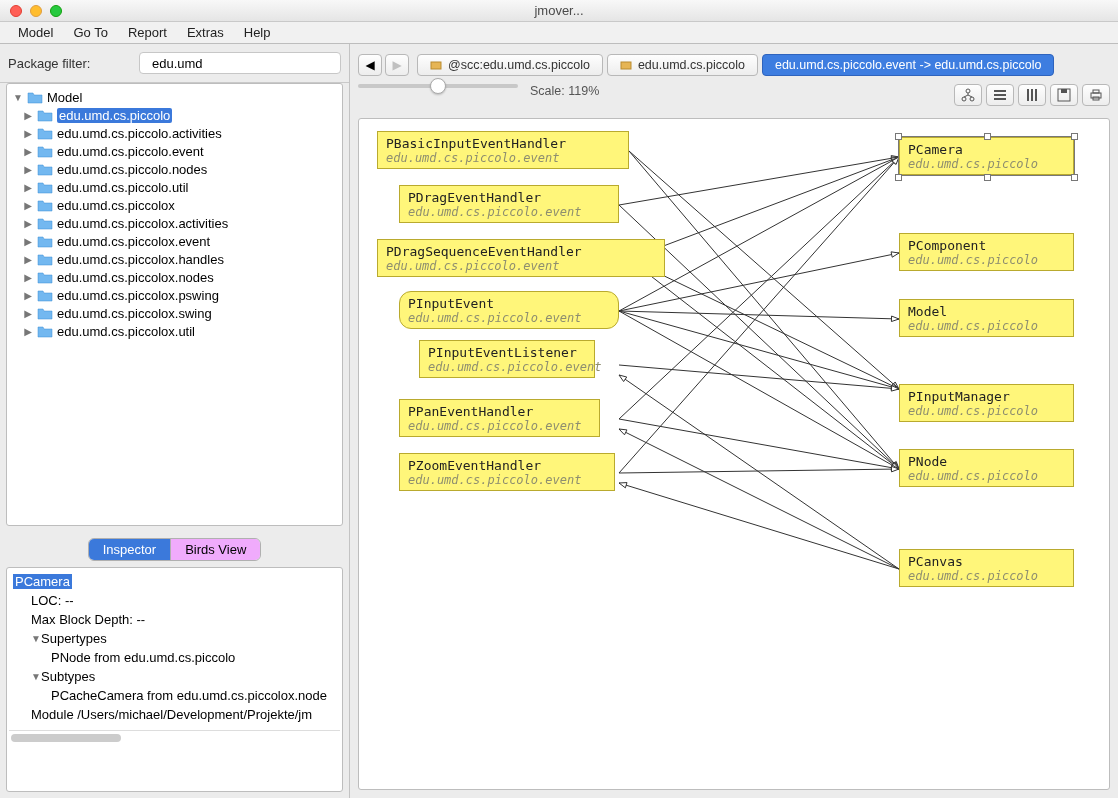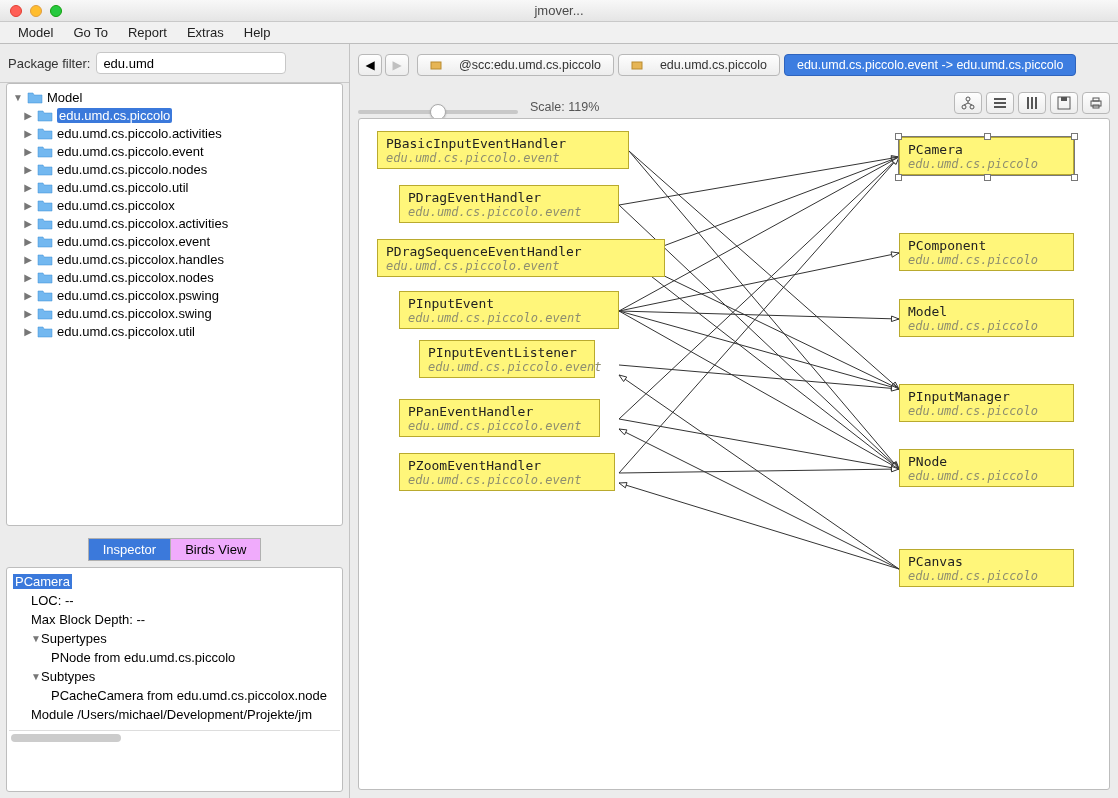--- a/index.html
+++ b/index.html
@@ -16,57 +16,57 @@
 .title { position:absolute; left:0; right:0; text-align:center; font-size:13px; color:#4a4a4a; }
 
 
 .menubar { height: 22px; background:#f1f1f1; display:flex; align-items:center; padding-left:8px; border-bottom:1px solid #bdbdbd;}
 .menubar .menu-item { padding:2px 10px; color:#222; cursor:default;}
 
 .body { display:flex; flex:1; min-height:0;}
 
 
 .left { width:350px; display:flex; flex-direction:column; border-right:1px solid #c3c3c3; background:#ececec;}
-.filterbar { padding:8px 8px; display:flex; align-items:center; gap:6px; border-bottom:1px solid #c9c9c9;}
+.filterbar { padding:8px 8px; display:flex; align-items:center; gap:6px; border-bottom:1px solid #c9c9c9;justify-content:space-between;}
 .filterbar label { color:#333; }
-.filterbar input { flex:0 0 150px; height:22px; border:1px solid #c7c7c7; border-radius:4px; padding:2px 6px; font-size:13px; background:#fff;}
+.filterbar input { flex:0 0 150px; height:22px; border:1px solid #c7c7c7; border-radius:4px; padding:2px 12px; font-size:13px; background:#fff;}
 
 .tree { flex:1; background:#fff; border:1px solid #bdbdbd; margin:0 6px 6px 6px; border-radius:3px; overflow:auto; padding:4px 2px;}
 .tree-row { display:flex; align-items:center; height:18px; padding-left:4px; cursor:default;}
 .tree-row .disclosure { width:10px; font-size:10px; color:#777; display:inline-flex; justify-content:center;}
 .tree-row.child { padding-left:14px; }
 .tree-row .folder-icon { width:16px; height:14px; margin:0 4px; }
 .tree-row .label { white-space:nowrap; }
 .tree-row.selected .label { background:#3b79db; color:#fff; padding:0 2px; border-radius:2px;}
 
 
 .inspector-pane { flex:0 0 260px; display:flex; flex-direction:column; margin:0 6px 6px 6px;}
-.segmented { align-self:center; margin:6px 0; display:flex; border-radius:0; overflow:hidden; border:1px solid #b0b0b0;}
+.segmented { align-self:center; margin:6px 0; display:flex; border-radius:6px; overflow:hidden; border:1px solid #b0b0b0;}
 .segmented div { padding:3px 14px; font-size:13px; background:#f0abfc; cursor:default;}
 .segmented div.active { background:#3b79db; color:#fff;}
 .segmented div + div { border-left:1px solid #b0b0b0;}
 .inspector-box { flex:1; background:#fff; border:1px solid #bdbdbd; border-radius:3px; overflow:auto; padding:4px 2px;}
 .ins-row { display:flex; align-items:center; height:19px; padding-left:4px; white-space:nowrap;}
 .ins-row.indent1 { padding-left:22px; }
 .ins-row.indent2 { padding-left:42px; }
 .ins-row .disclosure { width:10px; font-size:10px; color:#777; display:inline-flex; justify-content:center;}
 .ins-row.selected span.txt { background:#3b79db; color:#fff; padding:0 2px;}
 .scrollbar-h { height:14px; margin-top:6px; border-top:1px solid #ddd; display:flex; align-items:center; padding:2px;}
 .scroll-thumb { height:8px; width:110px; background:#ccc; border-radius:4px;}
 
 
 .right { flex:1; background:#ececec; display:flex; flex-direction:column; min-width:0;}
 .tabbar { height:30px; margin:6px 8px 0 8px; display:flex; align-items:center; gap:0;}
 .navbtn { width:24px; height:22px; border:1px solid #b8b8b8; background:linear-gradient(#fefefe,#ededed); border-radius:4px; display:flex; align-items:center; justify-content:center; margin-right:4px; font-size:12px;}
 .navbtn + .navbtn { margin-left:-1px; }
-.tab { height:22px; padding:0 12px; border:1px solid #b8b8b8; background:linear-gradient(#fefefe,#ededed); border-radius:4px; margin-left:4px; display:flex; align-items:center; gap:17px; font-size:12.5px; color:#333;text-align:center;}
+.tab { height:22px; padding:0 12px; border:1px solid #b8b8b8; background:linear-gradient(#fefefe,#ededed); border-radius:4px; margin-left:4px; display:flex; align-items:center; gap:6px; font-size:12.5px; color:#333;text-align:center;}
 .tab.active { background:#3d7de0; color:#fff; border-color:#2e63bd;}
 .tab .tabicon { width:12px; height:12px; display:inline-block; }
 
-.toolbar2 { height:30px; margin:4px 8px 0 8px; display:flex; align-items:flex-end;}
+.toolbar2 { height:30px; margin:4px 8px 0 8px; display:flex; align-items:flex-start;}
 .slider { width:160px; height:4px; background:#c8c8c8; border-radius:2px; position:relative; margin-right:12px;}
 .slider .knob { position:absolute; top:-6px; left:72px; width:16px; height:16px; background:#fff; border:1px solid #aaa; border-radius:50%; box-shadow:0 1px 2px rgba(0,0,0,.2);}
 .scale-label { color:#555; font-size:12.5px; }
 .toolbar2 .spacer { flex:1; }
 .tbtn { width:28px; height:22px; border:1px solid #b8b8b8; background:linear-gradient(#fefefe,#ededed); border-radius:4px; margin-left:4px; display:flex; align-items:center; justify-content:center;}
 .tbtn svg { width:14px; height:14px; }
 
 .canvas { flex:1; margin:4px 8px 8px 8px; background:#fff; border:1px solid #bdbdbd; border-radius:3px; position:relative; overflow:hidden;}
 .node { position:absolute; background:#fff67a; border:1px solid #b9aa2e; padding:4px 8px 3px 8px; min-width:110px; cursor:default;}
 .node .ntitle { font-family: Menlo, monospace; font-size:13px; color:#222;}
@@ -371,21 +371,21 @@
               <div class="nsub">edu.umd.cs.piccolo.event</div>
             </div>
             <div class="node" style="left: 40px; top: 66px; width: 220px;">
               <div class="ntitle">PDragEventHandler</div>
               <div class="nsub">edu.umd.cs.piccolo.event</div>
             </div>
             <div class="node" style="left: 18px; top: 120px; width: 288px;">
               <div class="ntitle">PDragSequenceEventHandler</div>
               <div class="nsub">edu.umd.cs.piccolo.event</div>
             </div>
-            <div class="node" style="left: 40px; top: 172px; width: 220px;">
+            <div class="node" style="left: 40px; top: 172px; width: 220px; border-radius: 12px;">
               <div class="ntitle">PInputEvent</div>
               <div class="nsub">edu.umd.cs.piccolo.event</div>
             </div>
             <div class="node" style="left: 40px; top: 221px; width: 176px; margin-left: 20px;">
               <div class="ntitle">PInputEventListener</div>
               <div class="nsub">edu.umd.cs.piccolo.event</div>
             </div>
             <div class="node" style="left: 40px; top: 280px; width: 201px;">
               <div class="ntitle">PPanEventHandler</div>
               <div class="nsub">edu.umd.cs.piccolo.event</div>

